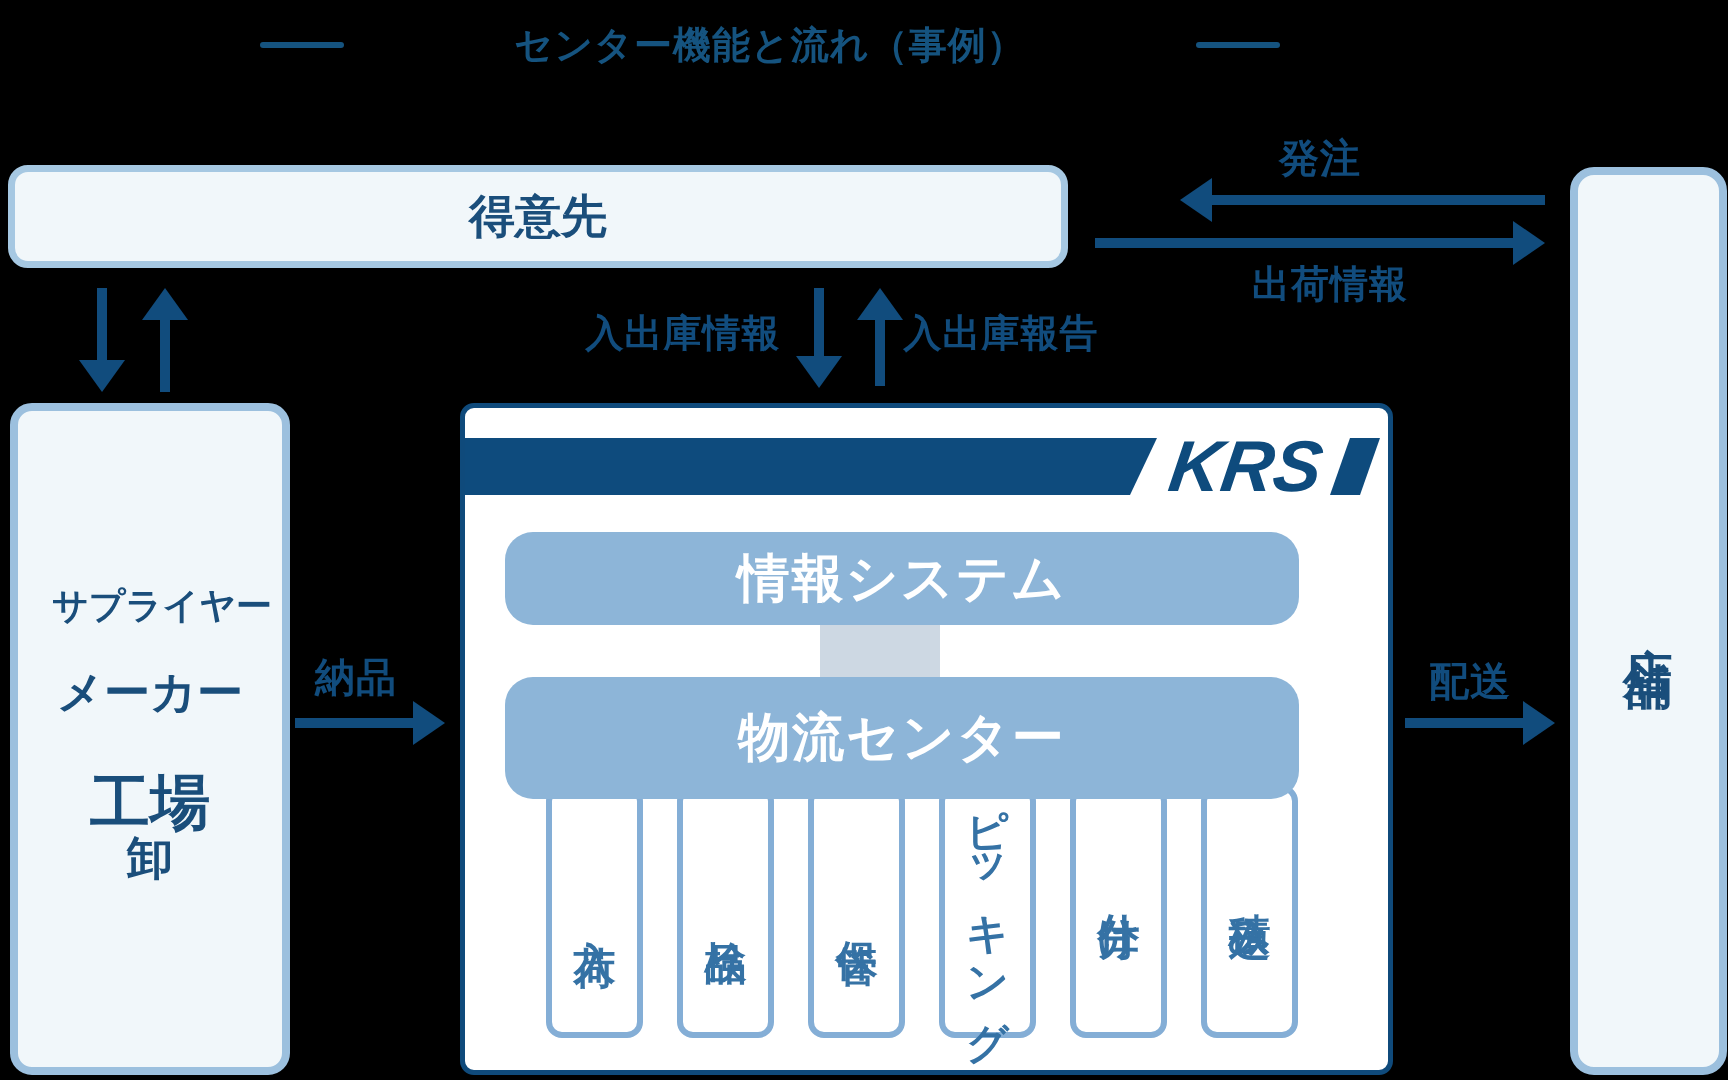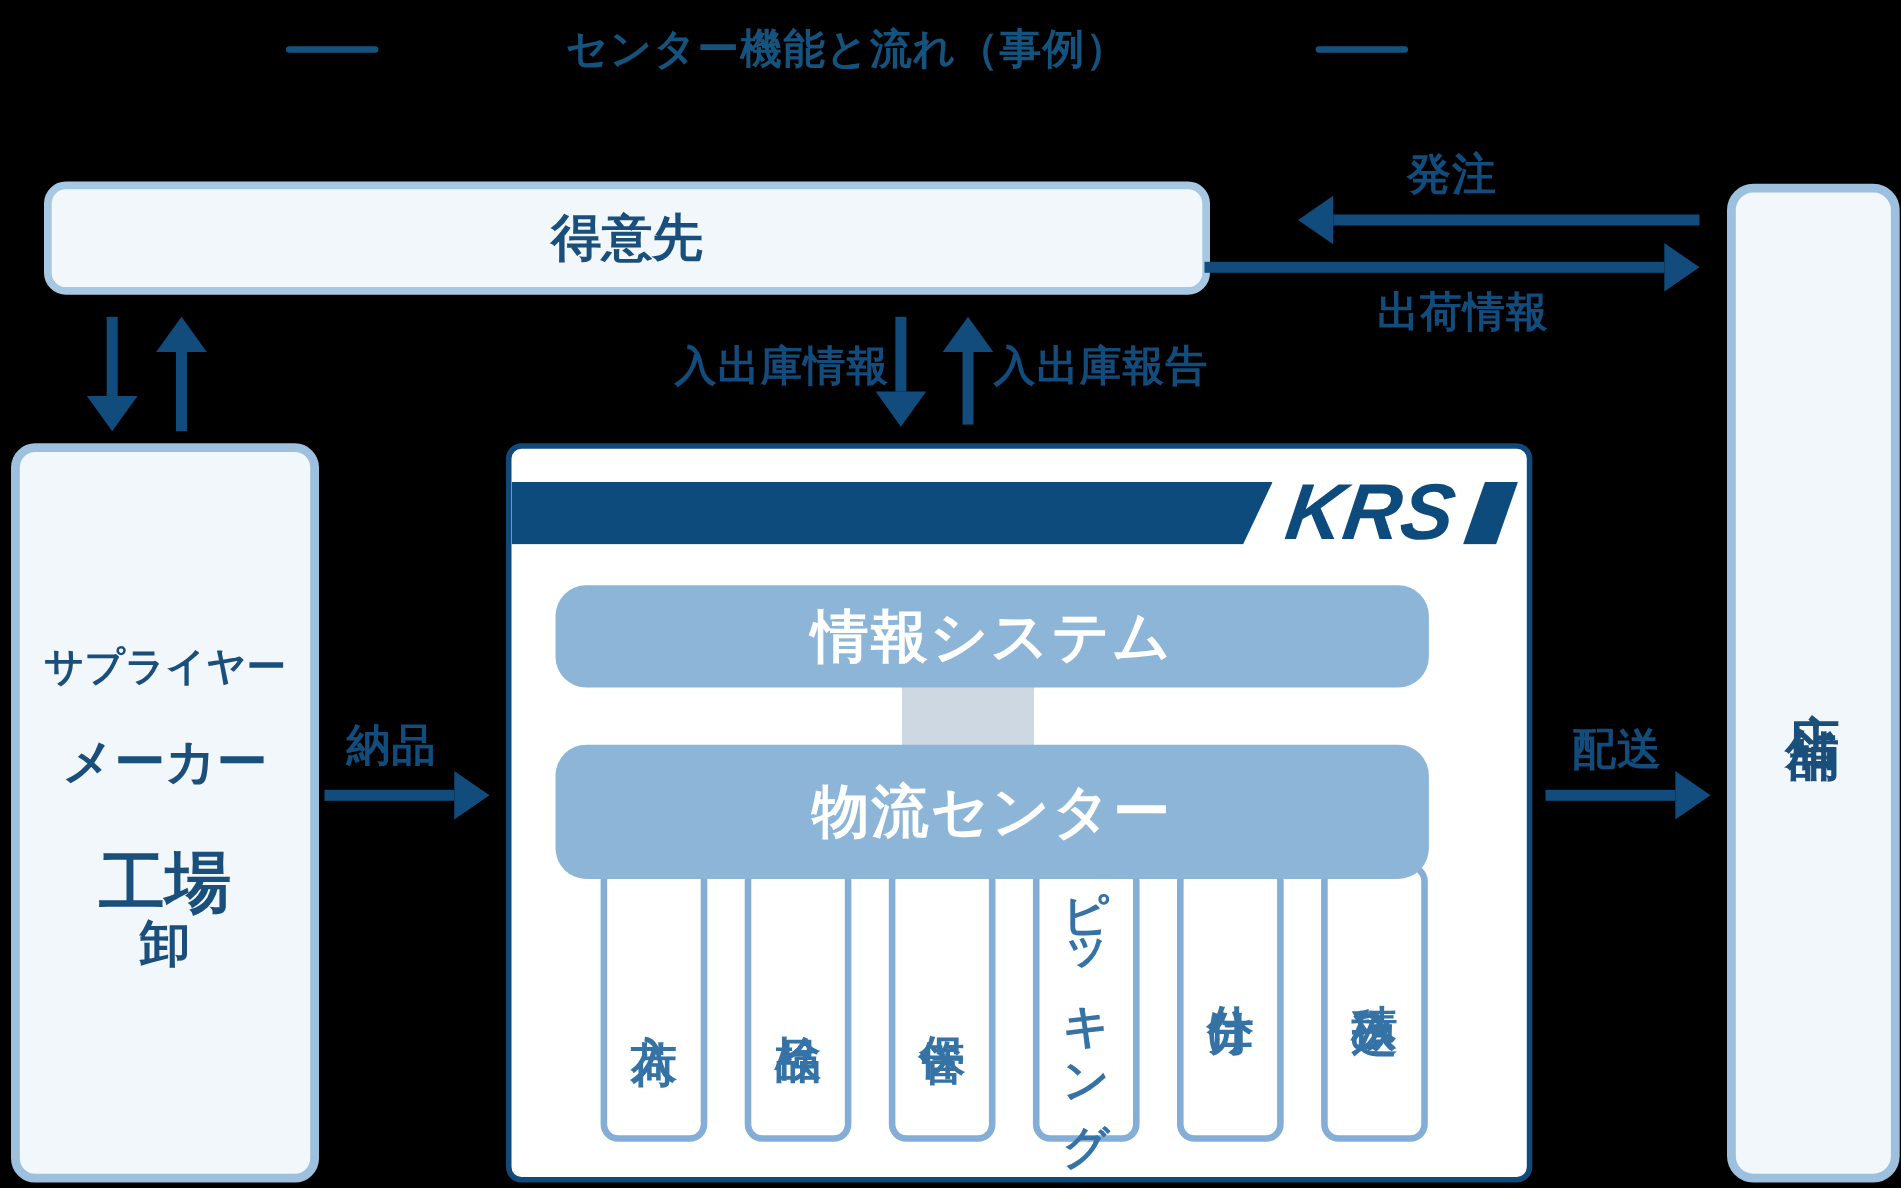--- a/index.html
+++ b/index.html
@@ -23,21 +23,21 @@
   .title{
     position:absolute;left:770px;top:45px;transform:translate(-50%,-50%);
     font-size:38px;font-weight:bold;color:var(--title);white-space:nowrap;letter-spacing:1px;
   }
   .dash{position:absolute;height:6px;width:84px;background:var(--title);border-radius:3px;}
   
   .panel{position:absolute;background:var(--panel-fill);box-sizing:border-box;}
   .customer-box{
     left:8px;top:165px;width:1060px;height:103px;
     border:7px solid var(--customer-border);border-radius:20px;
-    display:flex;align-items:center;justify-content:center;white-space:nowrap;margin-left:32px;
+    display:flex;align-items:center;justify-content:center;white-space:nowrap;
   }
   .cust-main{font-size:46px;font-weight:bold;color:var(--navy-text);}
   .cust-sub{font-size:34px;font-weight:bold;color:var(--navy-text);}
   .supplier-box{
     left:10px;top:403px;width:280px;height:672px;
     border:8px solid var(--outer-border);border-radius:22px;
   }
   .supplier-line{position:absolute;left:50%;transform:translateX(-50%);
     color:var(--navy-text);font-weight:bold;white-space:nowrap;}
   .store-box{
@@ -104,21 +104,21 @@
 
   <div class="dash" style="left:260px;top:42px;"></div>
   <div class="title">センター機能と流れ（事例）</div>
   <div class="dash" style="left:1196px;top:42px;"></div>
 
   <div class="panel customer-box">
     <span class="cust-main">得意先</span>
   </div>
 
   <div class="panel supplier-box">
-    <span class="supplier-line" style="top:171px;font-size:36px;">サプライヤー</span>
+    <span class="supplier-line" style="top:171px;font-size:36px;margin-left:12px;">サプライヤー</span>
     <span class="supplier-line" style="top:251px;font-size:46px;">メーカー</span>
     <span class="supplier-line" style="top:352px;font-size:60px;">工場</span>
     <span class="supplier-line" style="top:417px;font-size:46px;">卸</span>
   </div>
 
   <div class="panel store-box">
     <span class="store-label">店舗</span>
   </div>
 
   <div class="krs-box">
@@ -164,21 +164,21 @@
   </div>
 
   <div>
     <div class="vshaft" style="left:814px;top:288px;height:68px;"></div>
     <div class="head-d" style="left:796px;top:356px;"></div>
   </div>
   <div>
     <div class="head-u" style="left:857px;top:288px;"></div>
     <div class="vshaft" style="left:875px;top:320px;height:66px;"></div>
   </div>
-  <div class="flow-label" style="left:683px;top:333px;margin-left:28px;">入出庫情報</div>
+  <div class="flow-label" style="left:683px;top:333px;">入出庫情報</div>
   <div class="flow-label" style="left:1001px;top:333px;font-family:Liberation Serif, serif;">入出庫報告</div>
 
   <div>
     <div class="head-l" style="left:1180px;top:178px;"></div>
     <div class="hshaft" style="left:1212px;top:195px;width:333px;"></div>
   </div>
   <div>
     <div class="hshaft" style="left:1095px;top:238px;width:418px;"></div>
     <div class="head-r" style="left:1513px;top:221px;"></div>
   </div>

